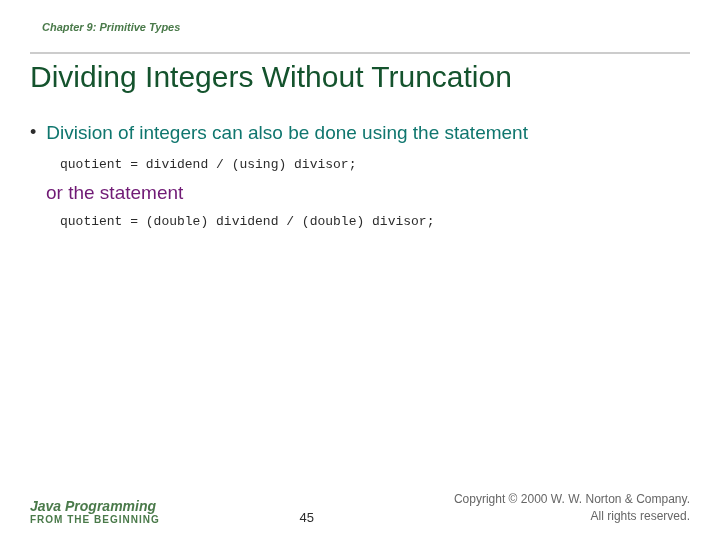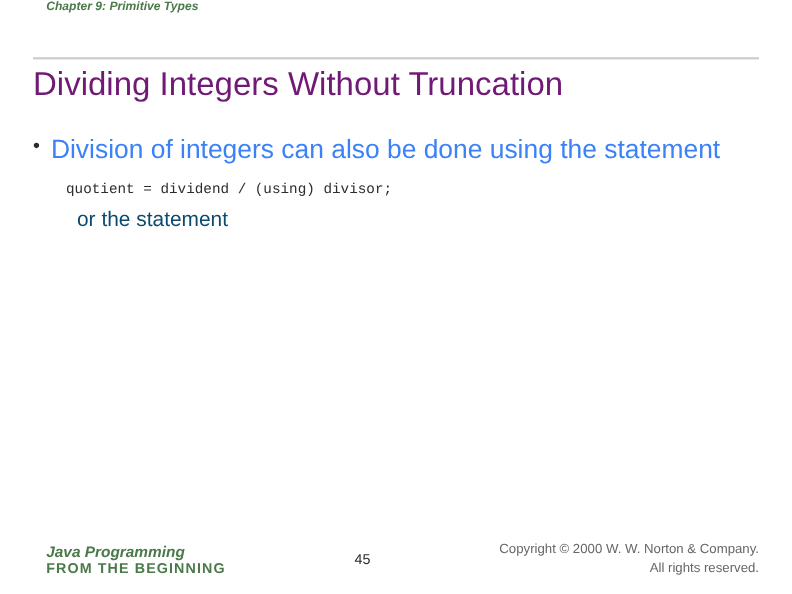--- a/index.html
+++ b/index.html
@@ -20,41 +20,41 @@
     .slide {
       width: 720px;
       height: 540px;
       background: #ffffff;
       padding: 0;
       position: relative;
     }
 
     .chapter-label {
       position: absolute;
-      top: 0;
+      top: 21px;
       left: 42px;
       font-size: 11px;
       font-style: italic;
       color: #4a7a4a;
       font-weight: bold;
     }
 
     .title-bar {
       position: absolute;
       top: 52px;
       left: 30px;
       right: 30px;
       border-top: 2px solid #cccccc;
       padding-top: 6px;
     }
 
     .main-title {
       font-size: 30px;
       font-weight: normal;
-      color: #701a75;
+      color: #14532d;
       margin-bottom: 0;
     }
 
     .content-area {
       position: absolute;
       top: 120px;
       left: 30px;
       right: 30px;
     }
 
@@ -66,63 +66,62 @@
 
     .bullet-dot {
       font-size: 18px;
       color: #2c2c2c;
       margin-right: 10px;
       margin-top: 2px;
       flex-shrink: 0;
     }
 
     .bullet-text {
-      font-size: 24px;
-      color: #3b82f6;
+      font-size: 19px;
+      color: #0f766e;
       line-height: 1.4;
     }
 
     .code-block {
       font-family: 'Courier New', Courier, monospace;
       font-size: 13px;
       color: #2c2c2c;
       margin: 10px 0 10px 30px;
     }
 
     .or-statement {
       font-size: 19px;
-      color: #0c4a6e;
-      margin: 8px 0 8px 40px;
+      color: #701a75;
+      margin: 8px 0 8px 16px;
     }
 
     .footer {
       position: absolute;
       bottom: 15px;
       left: 30px;
       right: 30px;
       display: flex;
       justify-content: space-between;
-      align-items: center;
-      margin-left: 12px;
+      align-items: flex-end;
     }
 
     .footer-left {
       display: flex;
       flex-direction: column;
     }
 
     .footer-brand {
       font-size: 14px;
       font-weight: bold;
       color: #4a7a4a;
       font-style: italic;
     }
 
     .footer-sub {
-      font-size: 13px;
+      font-size: 10px;
       color: #4a7a4a;
       letter-spacing: 1px;
       font-weight: bold;
     }
 
     .footer-page {
       font-size: 13px;
       color: #2c2c2c;
     }
 
@@ -148,20 +147,21 @@
 
     <div class="bullet-item">
       <span class="bullet-dot">•</span>
       <span class="bullet-text">Division of integers can also be done using the statement</span>
     </div>
 
     <div class="code-block">quotient = dividend / (using) divisor;</div>
 
     <div class="or-statement">or the statement</div>
 
+    <div class="code-block">quotient = (double) dividend / (double) divisor;</div>
 
   </div>
 
   <div class="footer">
     <div class="footer-left">
       <span class="footer-brand">Java Programming</span>
       <span class="footer-sub">FROM THE BEGINNING</span>
     </div>
     <div class="footer-page">45</div>
     <div class="footer-copyright">

